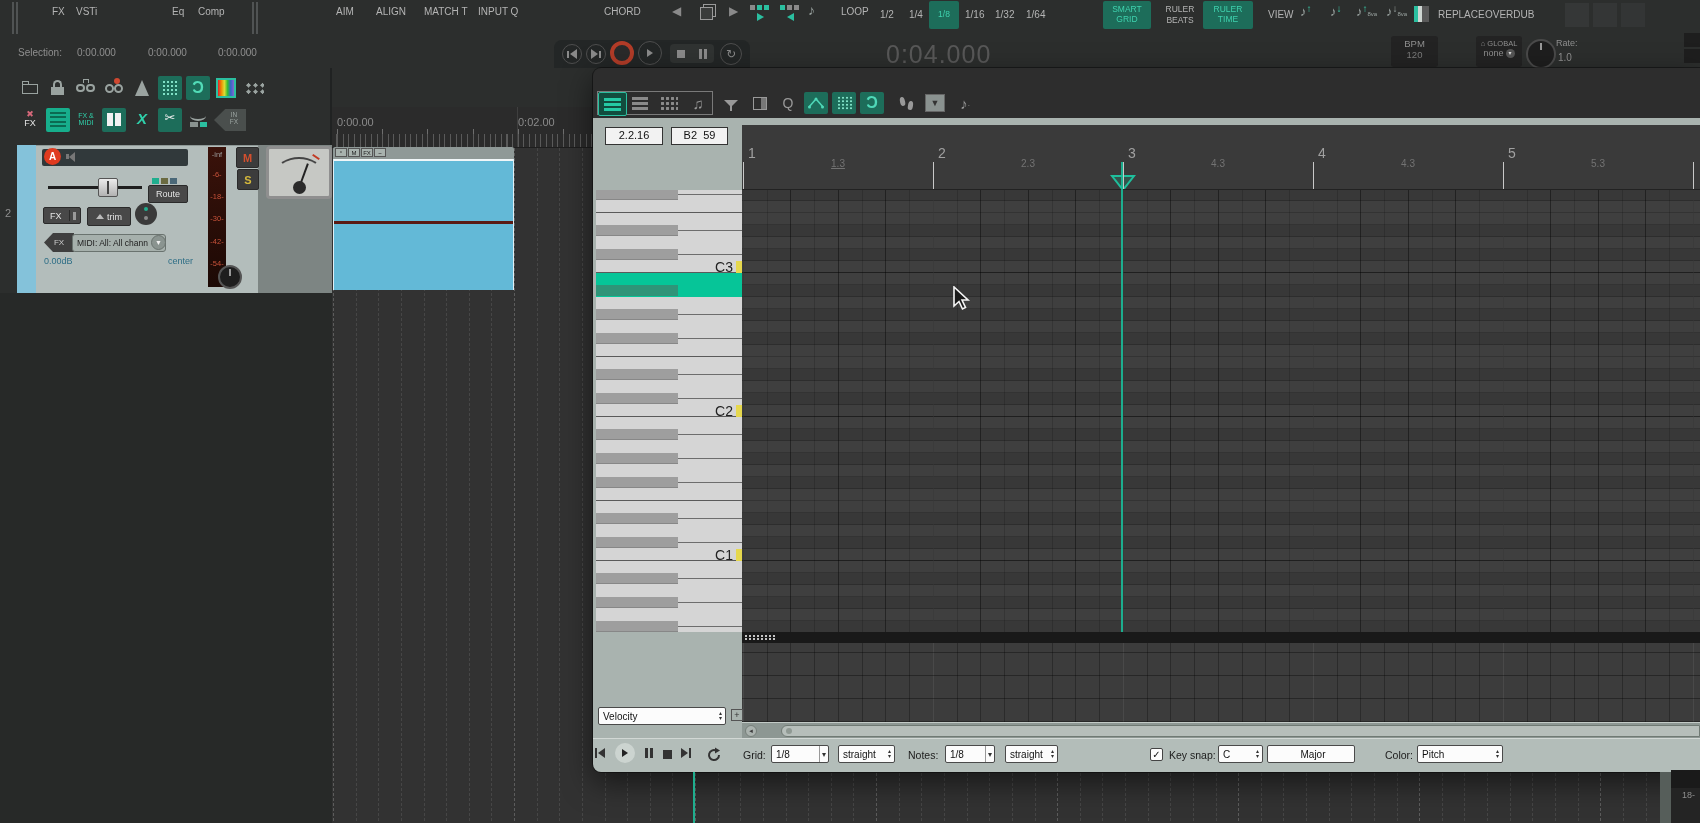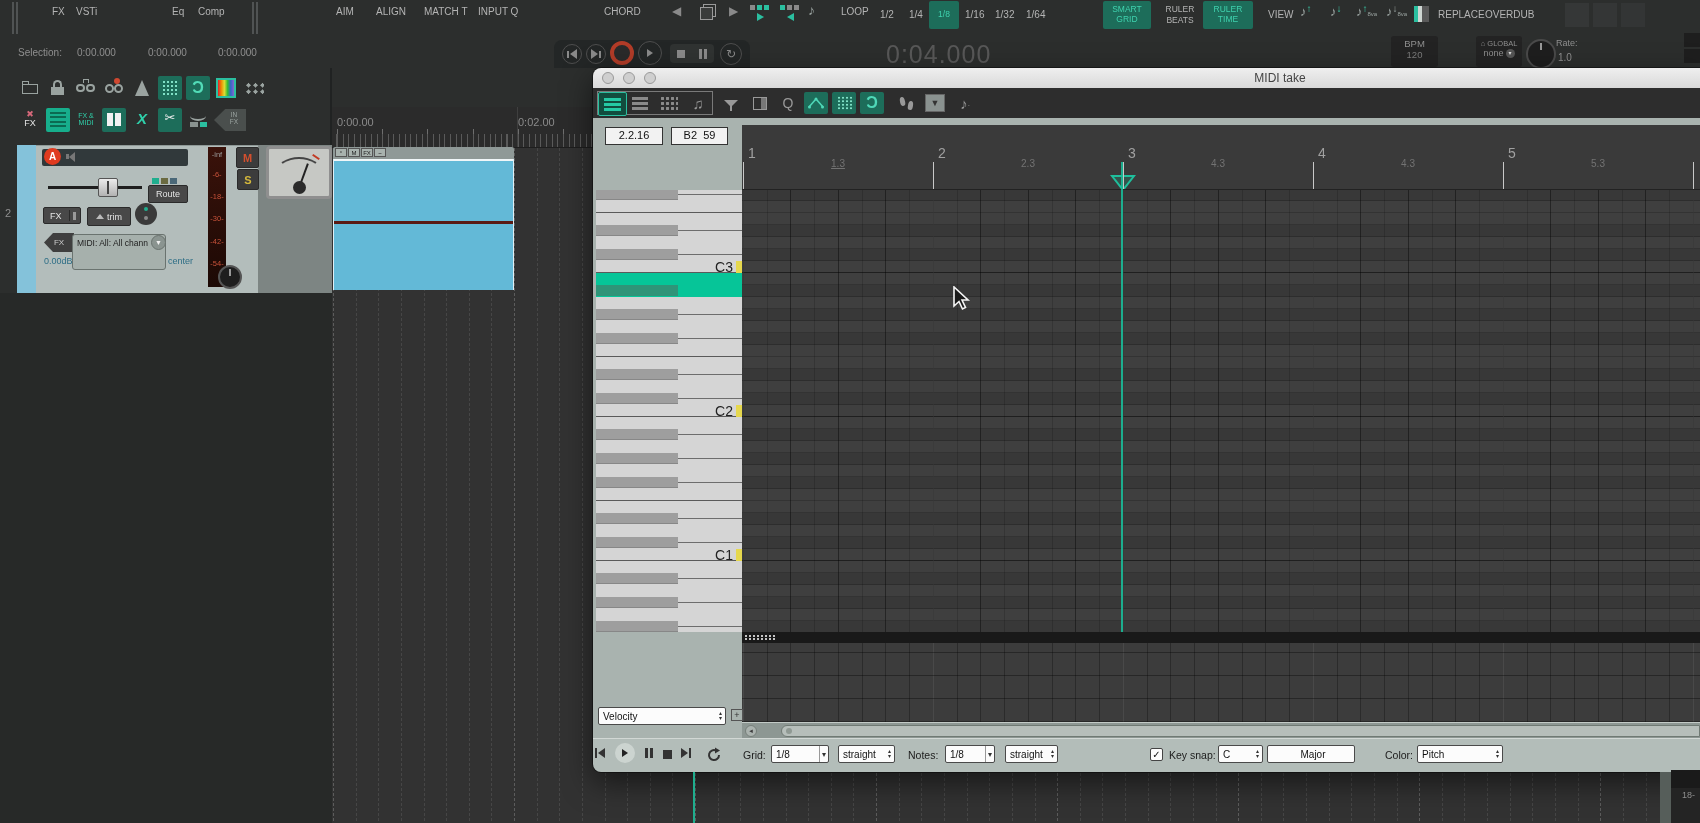--- a/index.html
+++ b/index.html
@@ -351,21 +351,21 @@
     <div class="btn" style="left:87px;top:62px;width:42px;height:17px;gap:3px">
       <i style="width:0;height:0;border-bottom:5px solid #bbb;border-left:4px solid transparent;border-right:4px solid transparent"></i>
       <span>trim</span>
     </div>
     <div class="abs" style="left:135px;top:58px;width:22px;height:22px;border-radius:50%;background:#3a3a3a">
       <i style="position:absolute;left:9px;top:4px;width:4px;height:4px;border-radius:50%;background:#1fae8e"></i>
       <i style="position:absolute;left:9px;top:13px;width:4px;height:4px;border-radius:50%;background:#8a8a8a"></i>
     </div>
 
     <div class="abs" style="left:44px;top:88px;width:30px;height:19px;background:#3f3f3f;color:#ccc;font-size:8px;display:flex;align-items:center;justify-content:center;clip-path:polygon(100% 0,100% 100%,30% 100%,0 50%,30% 0)">FX</div>
-    <div class="abs" style="left:72px;top:89px;width:94px;height:36px;background:#a6b0ac;border:1px solid #6a736f;border-radius:3px;box-sizing:border-box;font-size:8.5px;color:#222;line-height:16px;padding-left:4px;overflow:hidden;white-space:nowrap">MIDI: All: All chann</div>
+    <div class="abs" style="left:72px;top:89px;width:94px;height:18px;background:#a6b0ac;border:1px solid #6a736f;border-radius:3px;box-sizing:border-box;font-size:8.5px;color:#222;line-height:16px;padding-left:4px;overflow:hidden;white-space:nowrap">MIDI: All: All chann</div>
     <div class="abs" style="left:151px;top:90px;width:15px;height:15px;border-radius:50%;background:#8a9490;border:1px solid #6a736f;color:#f0f0f0;font-size:7px;text-align:center;line-height:14px;box-sizing:border-box">▼</div>
 
     <div class="lbl" style="left:44px;top:111px;color:#2e6e86;font-size:9px">0.00dB</div>
     <div class="lbl" style="left:168px;top:111px;color:#2e6e86;font-size:9px">center</div>
 
     <div class="abs" style="left:208px;top:2px;width:18px;height:140px;background:linear-gradient(#3a120a,#1c0905)" id="meter">
         <div class="abs" style="left: 0px; top: 3px; width: 18px; text-align: center; font-size: 7.5px; color: rgb(154, 154, 154);">-inf</div>
         <div class="abs" style="left: 0px; top: 23px; width: 18px; text-align: center; font-size: 7.5px; color: rgb(200, 82, 58);">-6-</div>
         <div class="abs" style="left: 0px; top: 45px; width: 18px; text-align: center; font-size: 7.5px; color: rgb(200, 82, 58);">-18-</div>
         <div class="abs" style="left: 0px; top: 67px; width: 18px; text-align: center; font-size: 7.5px; color: rgb(200, 82, 58);">-30-</div>
@@ -381,26 +381,20 @@
     <div class="abs" style="left:266px;top:1px;width:66px;height:53px;background:#c6c8c4;border:3px solid #8f8f8f;border-radius:4px;box-sizing:border-box">
       <i style="position:absolute;left:7px;top:8px;width:46px;height:30px;border:2px solid transparent;border-top-color:#444;border-radius:50%;box-sizing:border-box"></i>
       <i style="position:absolute;right:9px;top:7px;width:8px;height:2px;background:#c23a24;transform:rotate(35deg)"></i>
       <i style="position:absolute;left:29px;bottom:8px;width:2px;height:26px;background:#222;transform:rotate(20deg);transform-origin:bottom"></i>
       <i style="position:absolute;left:24px;bottom:2px;width:13px;height:13px;border-radius:50%;background:#2a2a2a"></i>
     </div>
   </div>
   <div class="abs" style="left:0;top:293px;width:332px;height:530px;background:#272928"></div>
 
   <div id="mwin">
-    <div id="mtitle">
-      <i class="tl" style="left:9px"></i>
-      <i class="tl" style="left:30px"></i>
-      <i class="tl" style="left:51px"></i>
-      <div class="abs" style="left:587px;top:3px;width:200px;text-align:center;font-size:12px;color:#444">MIDI take</div>
-    </div>
     <div id="mtb">
       <div class="abs" style="left:4px;top:3px;width:116px;height:24px;border:1px solid #7a7a7a;box-sizing:border-box"></div>
       <div class="mic" style="left:5px;width:27px;border:1px solid #2bbfa0;background:#124c3e">
         <i style="width:17px;height:14px;background:repeating-linear-gradient(0deg,#25c9a5 0 2.5px,rgba(0,0,0,0) 2.5px 5px)"></i>
         </div>
       <div class="mic" style="left:34px;width:26px">
         <i style="width:16px;height:14px;background:repeating-linear-gradient(0deg,#8a8a8a 0 2.5px,rgba(0,0,0,0) 2.5px 5px)"></i>
         </div>
       <div class="mic" style="left:62px;width:28px">
         <i style="width:18px;height:14px;background:radial-gradient(#8a8a8a 1.4px,rgba(0,0,0,0) 1.6px);background-size:5px 5px"></i>

